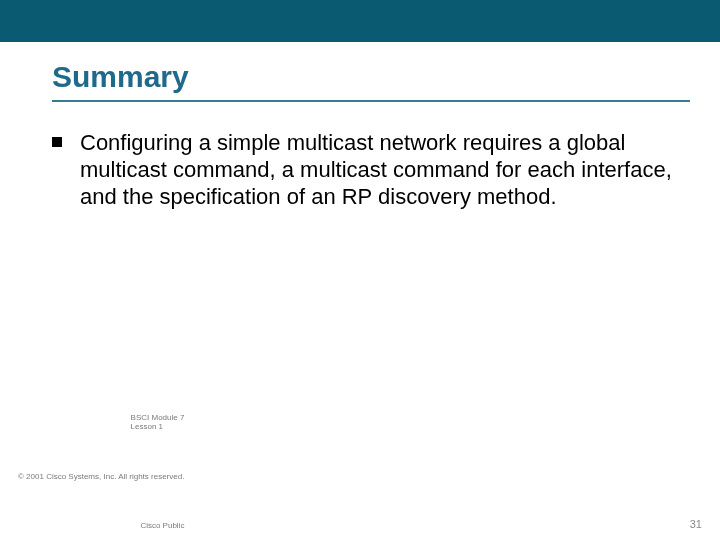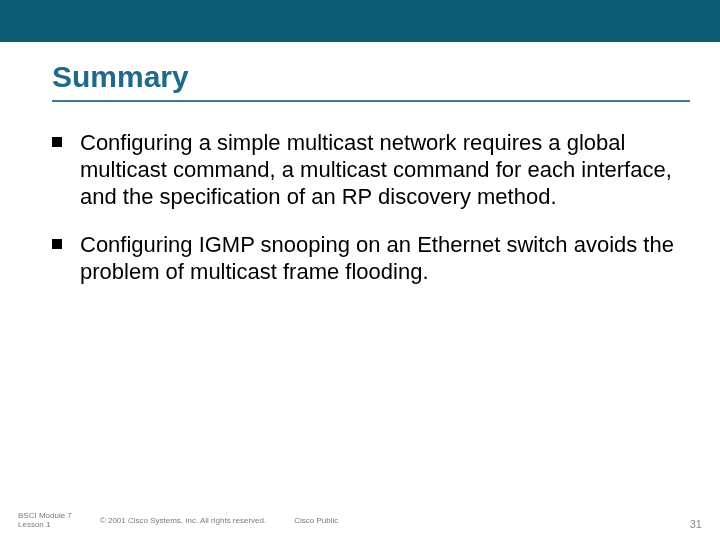--- a/index.html
+++ b/index.html
@@ -6,40 +6,36 @@
   html, body { width: 720px; height: 540px; font-family: Arial, Helvetica, sans-serif; background: #fff; overflow: hidden; }
   .slide { position: relative; width: 720px; height: 540px; background: #fff; }
   .topbar { position: absolute; top: 0; left: 0; width: 100%; height: 42px; background: #0a5a72; }
   .title { position: absolute; top: 60px; left: 52px; font-size: 30px; font-weight: bold; color: #1f6a8a; }
   .title-underline { position: absolute; top: 100px; left: 52px; right: 30px; height: 2px; background: #3b7a93; }
   .content { position: absolute; top: 130px; left: 52px; right: 40px; }
   .bullet { display: flex; align-items: flex-start; margin-bottom: 22px; }
   .bullet-marker { flex: 0 0 auto; width: 10px; height: 10px; background: #000; margin-top: 7px; margin-right: 18px; }
   .bullet-text { font-size: 22px; line-height: 1.22; color: #000; }
   .footer { position: absolute; bottom: 10px; left: 18px; right: 18px; display: flex; align-items: flex-end; justify-content: space-between; font-size: 8px; color: #7a7a7a; }
-  .footer-left { display: flex; gap: 28px; align-items: center; }
+  .footer-left { display: flex; gap: 40px; align-items: flex-end; flex-direction: column; }
   .module { line-height: 1.2; }
   .page-num { font-size: 11px; color: #8a8a8a; }
 </style>
 </head>
 <body>
 
 <div class="slide">
   <div class="topbar"></div>
   <div class="title">Summary</div>
   <div class="title-underline"></div>
 
   <div class="content">
     <div class="bullet">
       <div class="bullet-marker"></div>
       <div class="bullet-text">Configuring a simple multicast network requires a global multicast command, a multicast command for each interface, and the specification of an RP discovery method.</div>
-    </div>
-    <div class="bullet">
-      <div class="bullet-marker"></div>
-      <div class="bullet-text">Configuring IGMP snooping on an Ethernet switch avoids the problem of multicast frame flooding.</div>
     </div>
   </div>
 
   <div class="footer">
     <div class="footer-left">
       <div class="module">
         <div>BSCI Module 7</div>
         <div>Lesson 1</div>
       </div>
       <div>© 2001 Cisco Systems, Inc. All rights reserved.</div>

